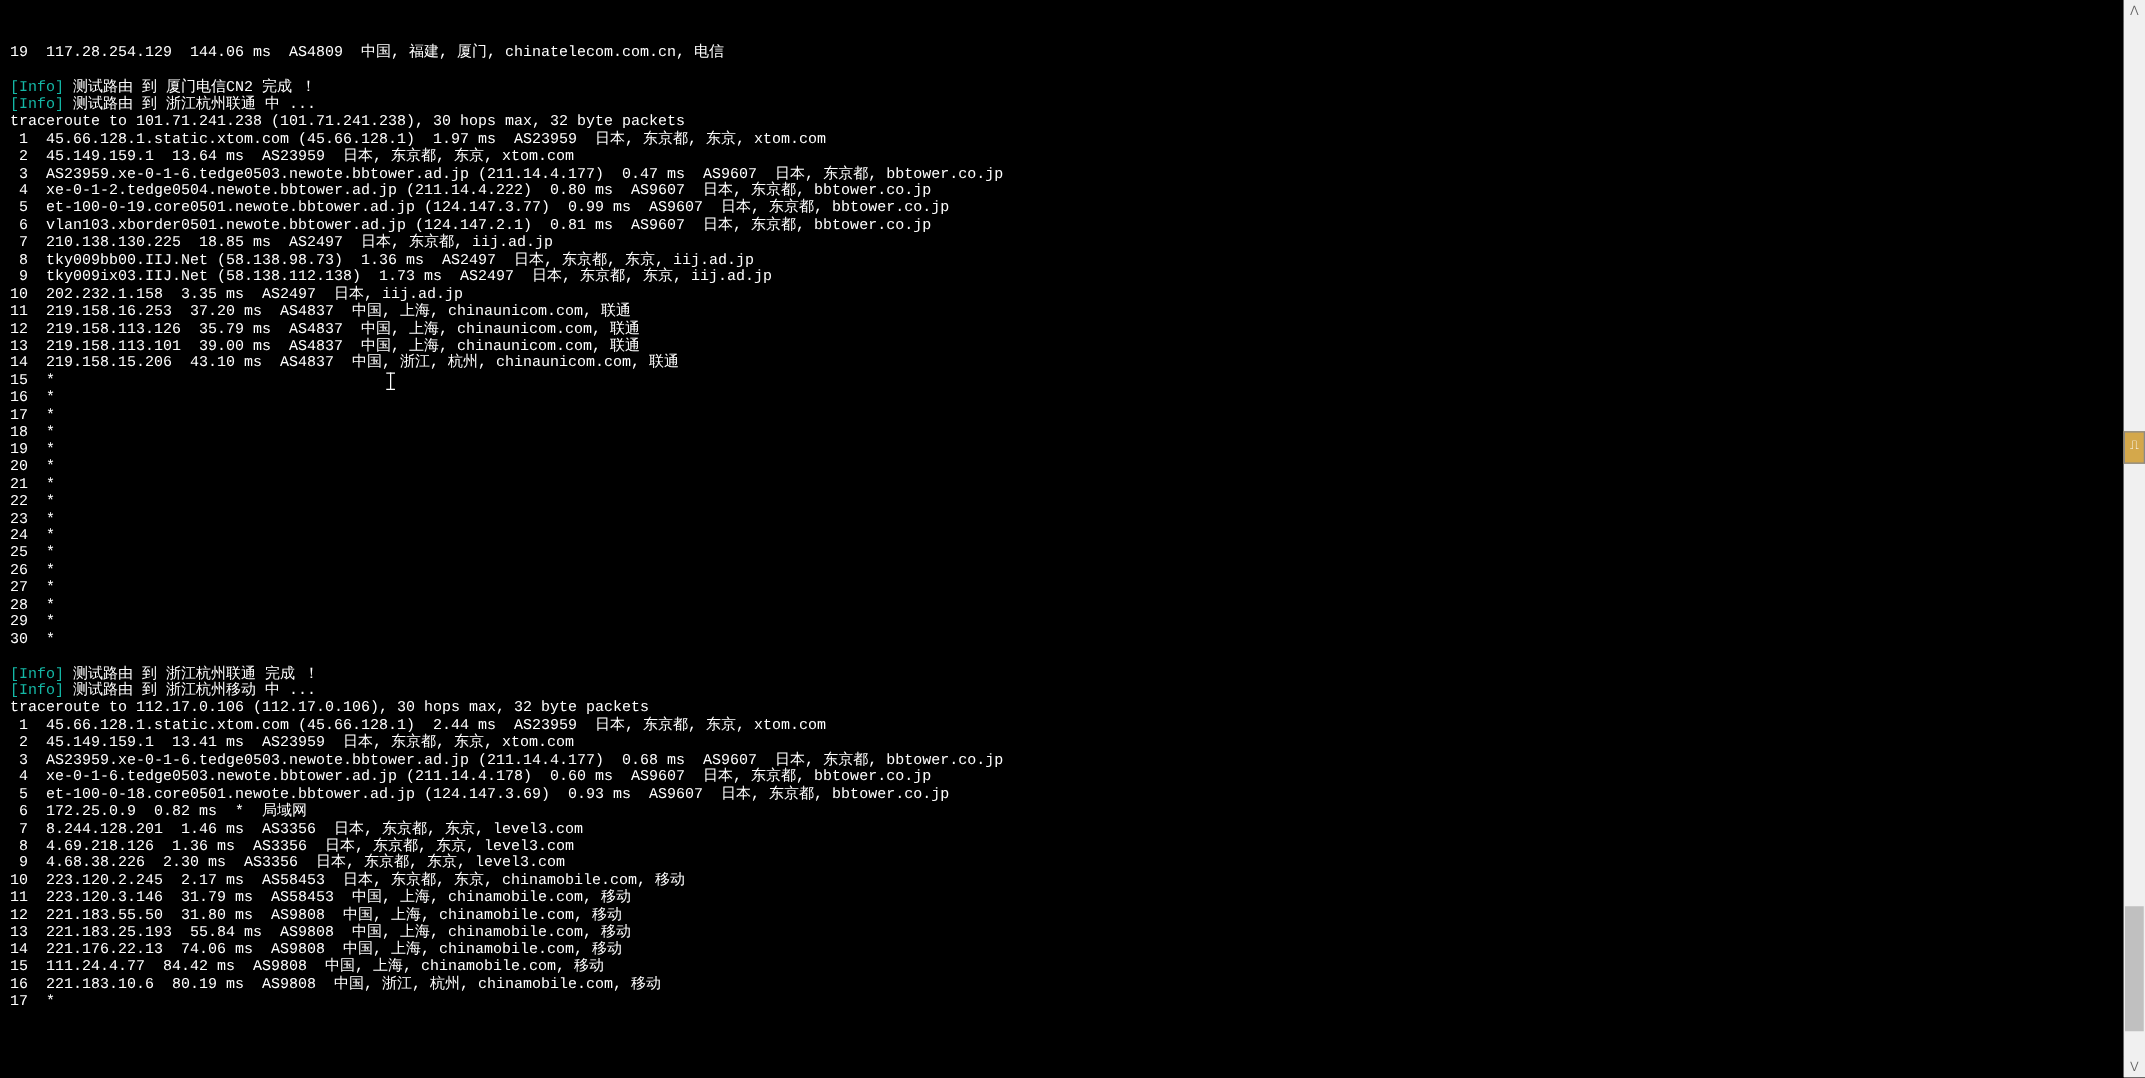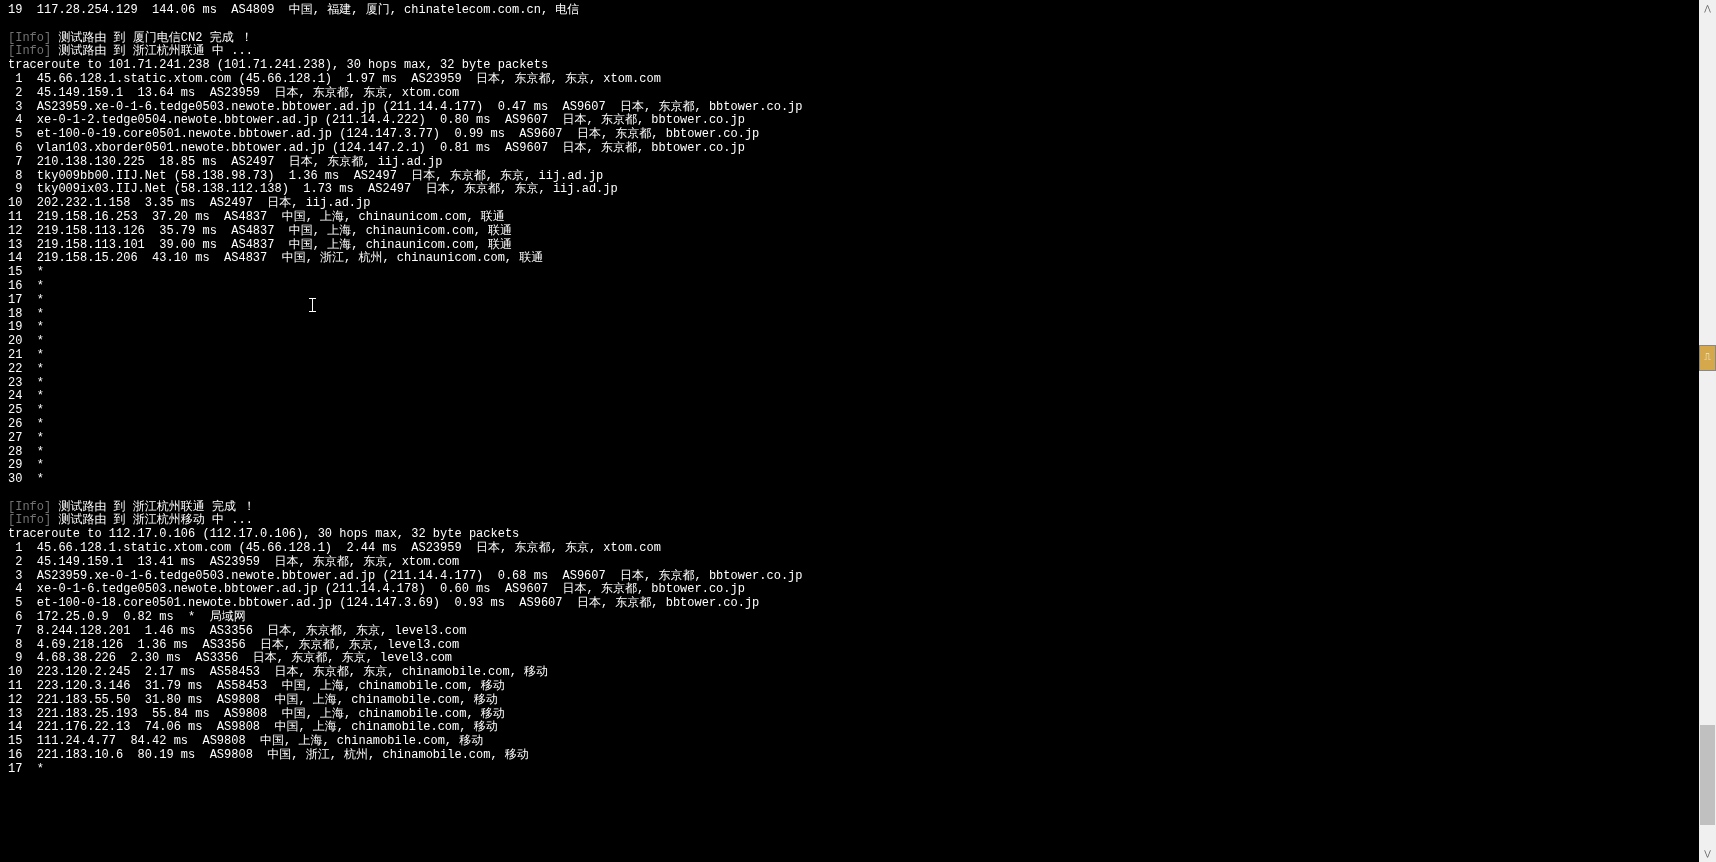--- a/index.html
+++ b/index.html
@@ -10,23 +10,24 @@
       font-size: 12px;
       line-height: 1.15;
       padding: 4px 8px;
       overflow: hidden;
       position: relative;
       width: 1716px;
       height: 862px;
     }
     .terminal-content {
       white-space: pre;
+      margin-top: 32px;
     }
     .info-tag {
-      color: #737373;
+      color: #14b8a6;
     }
     .line { display: block; }
     .scrollbar {
       position: absolute;
       right: 0;
       top: 0;
       width: 17px;
       height: 100%;
       background: #f0f0f0;
       display: flex;

